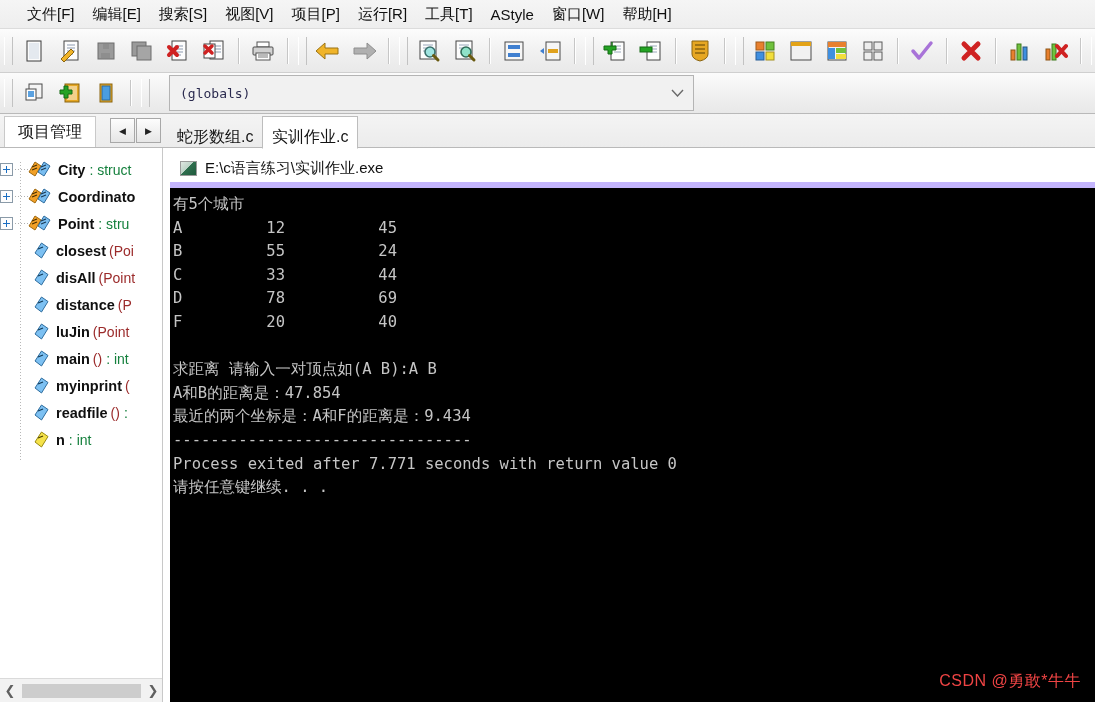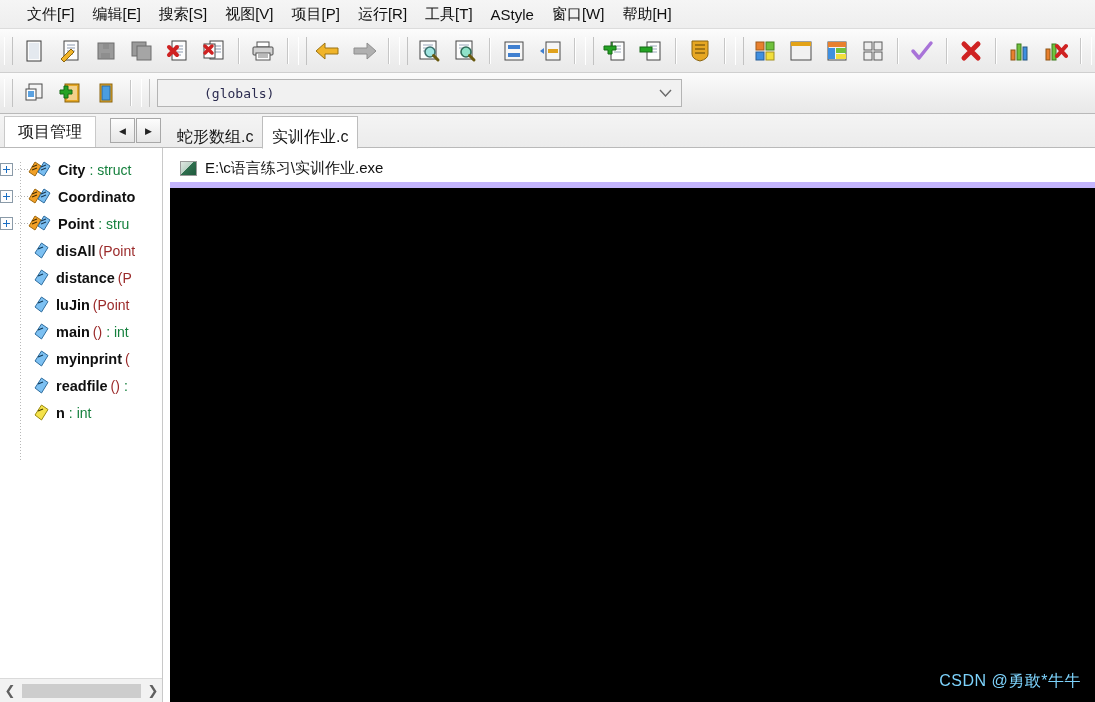--- a/index.html
+++ b/index.html
@@ -41,23 +41,23 @@
     border-left:1px solid #ffffff;border-right:1px solid #c2c2c2;
   }
   .tsep{width:1px;height:26px;background:#c6c6c6;margin:0 6px;
     box-shadow:1px 0 0 #ffffff;flex:none;}
   .tbtn{
     width:34px;height:32px;flex:none;display:flex;align-items:center;justify-content:center;
     border:1px solid transparent;border-radius:2px;
   }
   .tbtn svg{display:block;}
   .combo-outer{
-    flex:none;height:28px;margin-left:4px;
+    flex:none;height:36px;margin-left:16px;
     border:1px solid #b4b4b4;background:#f1f1f1;
-    display:flex;align-items:center;box-sizing:border-box;padding-left:36px;
+    display:flex;align-items:center;box-sizing:border-box;
   }
   .combo-text{
     font-family:"DejaVu Sans Mono","Liberation Mono",monospace;
     font-size:13px;color:#2b2b4f;padding-left:10px;white-space:nowrap;overflow:hidden;
   }
   .combo-arrow{margin-left:auto;padding:0 9px;color:#6a6a6a;font-size:12px;line-height:1;}
 
   
   .tabstrip{
     position:absolute;left:0;top:114px;width:1095px;height:34px;
@@ -136,21 +136,21 @@
     box-sizing:border-box;
   }
   .console-title-text{font-size:15px;color:#111;}
   .console-body{
     padding:5px 0 0 3px;
     font-family:"DejaVu Sans Mono","Liberation Mono",monospace;
     font-size:15.5px;line-height:23.6px;color:#c5c5c5;white-space:pre;
   }
   .watermark{
     position:absolute;right:14px;bottom:10px;
-    font-size:16px;color:#7dd3fc;letter-spacing:.5px;
+    font-size:16px;color:#ef4444;letter-spacing:.5px;
   }
 </style>
 </head>
 <body>
 
 <div id="app">
 
   <div class="menubar" id="menubar">
       <div class="menuitem">文件[F]</div>
       <div class="menuitem">编辑[E]</div>
@@ -475,20 +475,29 @@
             </svg></span>
           <span class="tname">Point</span>
           <span class="ttype"> : stru</span>
         </div>
         <div class="trow">
           <div style="width: 26px; flex: 0 0 auto;"></div>
           <span class="icon-fn"><svg width="17" height="17" viewBox="0 0 17 17">
               <path d="M8.5 1 L15 5.5 L8.5 16 L2 11 Z" fill="#7cc0f2" stroke="#2f6d9e"></path>
               <path d="M5 7 L10 5" stroke="#123a58" stroke-width="1.3"></path>
             </svg></span>
+          <span class="tname">closest</span>
+          <span class="tparen">(Poi</span>
+        </div>
+        <div class="trow">
+          <div style="width: 26px; flex: 0 0 auto;"></div>
+          <span class="icon-fn"><svg width="17" height="17" viewBox="0 0 17 17">
+              <path d="M8.5 1 L15 5.5 L8.5 16 L2 11 Z" fill="#7cc0f2" stroke="#2f6d9e"></path>
+              <path d="M5 7 L10 5" stroke="#123a58" stroke-width="1.3"></path>
+            </svg></span>
           <span class="tname">disAll</span>
           <span class="tparen">(Point</span>
         </div>
         <div class="trow">
           <div style="width: 26px; flex: 0 0 auto;"></div>
           <span class="icon-fn"><svg width="17" height="17" viewBox="0 0 17 17">
               <path d="M8.5 1 L15 5.5 L8.5 16 L2 11 Z" fill="#7cc0f2" stroke="#2f6d9e"></path>
               <path d="M5 7 L10 5" stroke="#123a58" stroke-width="1.3"></path>
             </svg></span>
           <span class="tname">distance</span>
@@ -547,16 +556,29 @@
       <div class="hthumb"></div>
       <div class="harrow">❯</div>
     </div>
   </div>
 
   <div class="console">
     <div class="console-title">
       <div class="console-icon"></div>
       <div class="console-title-text">E:\c语言练习\实训作业.exe</div>
     </div>
+    <div class="console-body">有5个城市
+A         12          45
+B         55          24
+C         33          44
+D         78          69
+F         20          40
+
+求距离 请输入一对顶点如(A B):A B
+A和B的距离是：47.854
+最近的两个坐标是：A和F的距离是：9.434
+--------------------------------
+Process exited after 7.771 seconds with return value 0
+请按任意键继续. . .</div>
     <div class="watermark">CSDN @勇敢*牛牛</div>
   </div>
 
 </div>
 
 </body></html>

